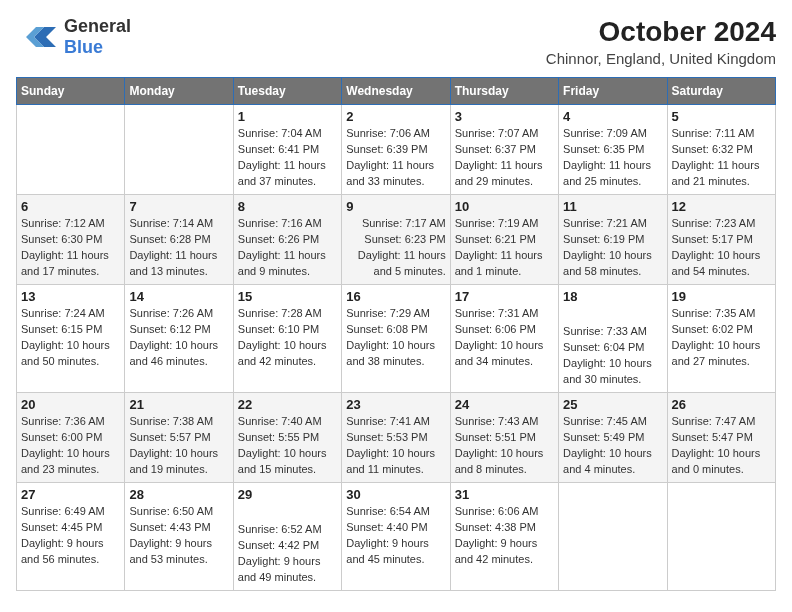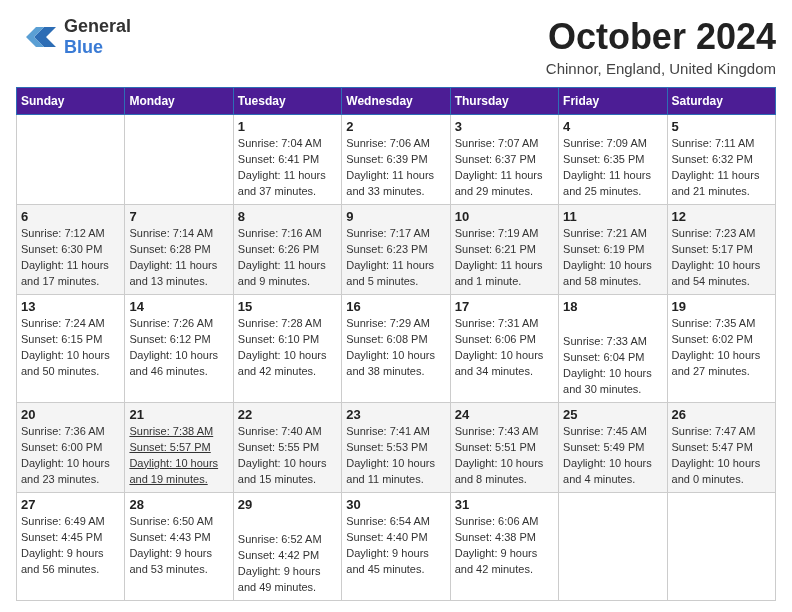--- a/index.html
+++ b/index.html
@@ -27,36 +27,36 @@
     }
     .logo-row {
       display: flex;
       align-items: center;
       gap: 8px;
     }
     .title-area {
       text-align: right;
     }
     .month-title {
-      font-size: 36px;
+      font-size: 28px;
       font-weight: bold;
       color: #222;
     }
     .location-title {
       font-size: 15px;
       color: #444;
       margin-top: 2px;
     }
     table {
       width: 100%;
       border-collapse: collapse;
       font-size: 11px;
     }
     thead th {
-      background-color: #4c1d95;
+      background-color: #737373;
       color: #fff;
       padding: 6px 4px;
       text-align: left;
       font-size: 12px;
       font-weight: bold;
       border: 1px solid #2d6db5;
     }
     tbody td {
       border: 1px solid #ccc;
       vertical-align: top;
@@ -173,21 +173,21 @@
 Daylight: 11 hours and 13 minutes.</div>
         </td>
         <td>
           <div class="day-number">8</div>
           <div class="day-info" style="white-space: pre-line;">Sunrise: 7:16 AM
 Sunset: 6:26 PM
 Daylight: 11 hours and 9 minutes.</div>
         </td>
         <td>
           <div class="day-number">9</div>
-          <div class="day-info" style="white-space: pre-line;">Sunrise: 7:17 AM
+          <div class="day-info" style="white-space: pre-line; text-align: right;">Sunrise: 7:17 AM
 Sunset: 6:23 PM
 Daylight: 11 hours and 5 minutes.</div>
         </td>
         <td>
           <div class="day-number">10</div>
           <div class="day-info" style="white-space: pre-line;">Sunrise: 7:19 AM
 Sunset: 6:21 PM
 Daylight: 11 hours and 1 minute.</div>
         </td>
         <td>
@@ -249,21 +249,21 @@
       </tr>
       <tr>
         <td>
           <div class="day-number">20</div>
           <div class="day-info" style="white-space: pre-line;">Sunrise: 7:36 AM
 Sunset: 6:00 PM
 Daylight: 10 hours and 23 minutes.</div>
         </td>
         <td>
           <div class="day-number">21</div>
-          <div class="day-info" style="white-space: pre-line; text-decoration: underline;">Sunrise: 7:38 AM
+          <div class="day-info" style="white-space: pre-line;">Sunrise: 7:38 AM
 Sunset: 5:57 PM
 Daylight: 10 hours and 19 minutes.</div>
         </td>
         <td>
           <div class="day-number">22</div>
           <div class="day-info" style="white-space: pre-line;">Sunrise: 7:40 AM
 Sunset: 5:55 PM
 Daylight: 10 hours and 15 minutes.</div>
         </td>
         <td>

